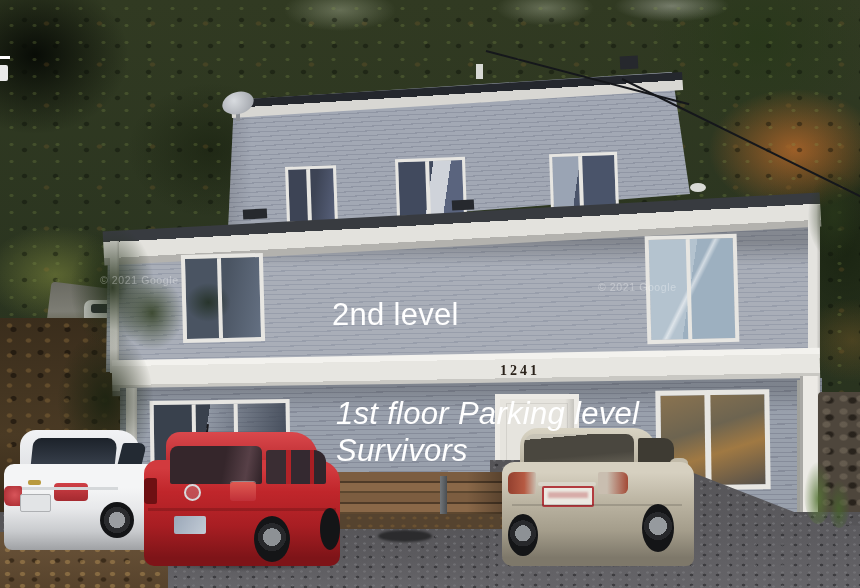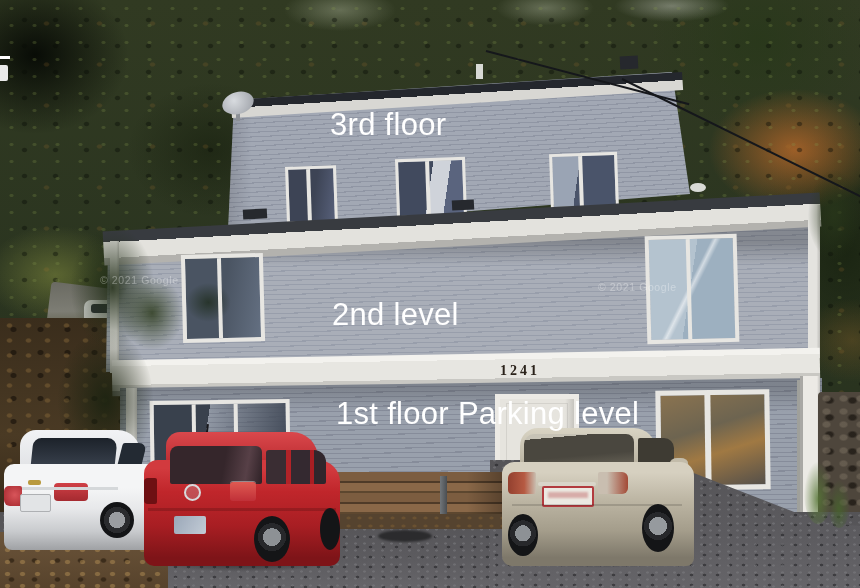--- a/index.html
+++ b/index.html
@@ -239,21 +239,21 @@
   .cs-crease{left:10px;top:76px;width:170px;height:2px;background:rgba(0,0,0,.14);}
   .cs-wheel-l{left:6px;top:86px;width:30px;height:42px;border-radius:50%;
     background:radial-gradient(circle at 50% 46%,#8d9195 0 8px,#27282b 8px 13px,#141517 13px);}
   .cs-wheel-r{left:140px;top:76px;width:32px;height:48px;border-radius:50%;
     background:radial-gradient(circle at 50% 46%,#969a9e 0 9px,#27282b 9px 14px,#141517 14px);}
 
   
   .label{z-index:9;color:#ffffff;font-size:31px;font-weight:500;letter-spacing:.3px;line-height:37px;white-space:nowrap;}
   .lbl3{left:330px;top:106px;}
   .lbl2{left:332px;top:296px;}
-  .lbl1{left:336px;top:395px;}
+  .lbl1{left:336px;top:395px;font-style:italic;}
   .wm{z-index:8;font-size:10.5px;color:rgba(255,255,255,.33);letter-spacing:.6px;white-space:nowrap;filter:blur(.3px);}
   .wm1{left:100px;top:274px;}
   .wm2{left:598px;top:281px;}
   .frag-dash{left:0;top:56px;width:10px;height:3px;background:#ffffff;z-index:10;}
   .frag-box{left:0;top:65px;width:8px;height:16px;background:#e9e9e9;z-index:10;border-radius:0 2px 2px 0;}
 </style>
 </head>
 <body>
 
 <div class="stage">
@@ -379,22 +379,22 @@
         <i></i>
       </div>
     <div class="abs cs-crease"></div>
     <div class="abs cs-wheel-l"></div>
     <div class="abs cs-wheel-r"></div>
   </div>
 
   <div class="abs wm wm1">© 2021 Google</div>
   <div class="abs wm wm2">© 2021 Google</div>
 
-  <div class="abs label lbl3">3rd floor</div>
   <div class="abs label lbl2">2nd level</div>
   <div class="abs label lbl1">
     <div>1st floor Parking level</div>
+    <div>Survivors</div>
   </div>
 
   <div class="abs frag-dash"></div>
   <div class="abs frag-box"></div>
 
 </div>
 
 </body></html>

